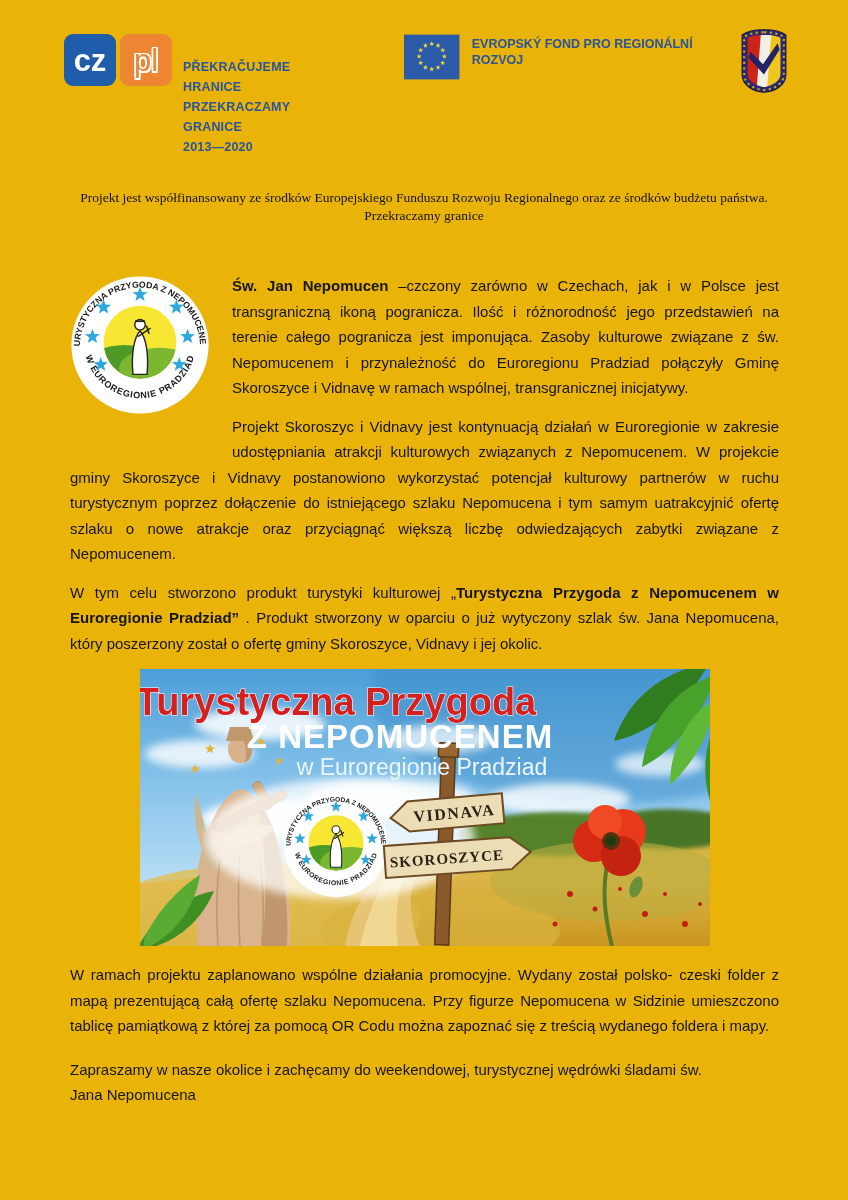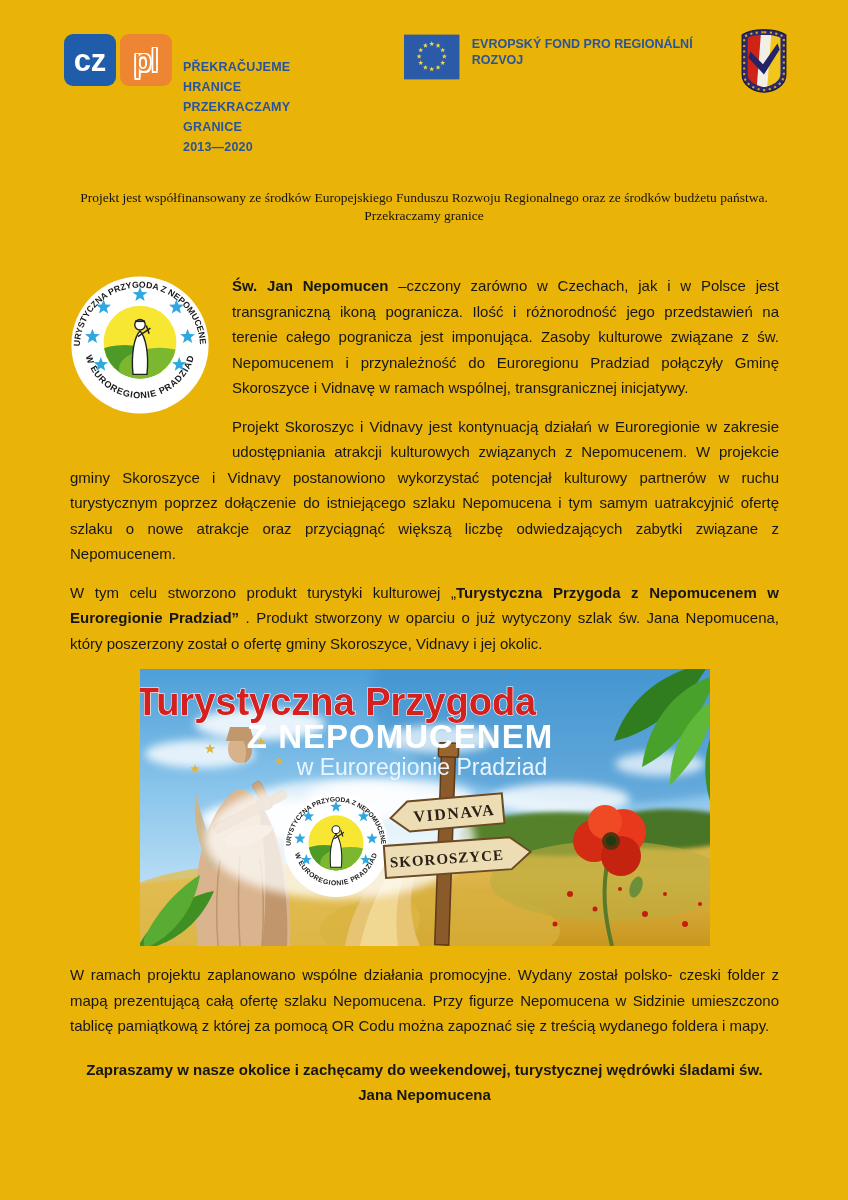--- a/index.html
+++ b/index.html
@@ -24,21 +24,21 @@
 
   
   .funding{text-align:center;font-size:13.5px;line-height:18px;margin-top:32px;color:#141414;font-family:Liberation Serif, serif;}
   .doc-title{font-size:17.5px;font-weight:bold;text-align:center;margin:38px 0 0 0;color:#000;}
 
   
   .content{margin:48px 69px 0 70px;font-size:15px;line-height:25.5px;text-align:justify;}
   .content p{margin:0 0 13px 0;}
   .badge-float{float:left;width:140px;height:150px;margin:2px 22px 26px 0;}
   .p4{margin-top:28px;}
-  .closing{font-weight:bold;text-align:center;margin-top:18px;line-height:25.5px;}
+  .closing{font-weight:normal;text-align:left;margin-top:18px;line-height:25.5px;}
 
   .poster-wrap{width:570px;margin:12px auto 16px auto;}
   .poster-svg{display:block;}
 </style>
 </head>
 <body>
 
 <svg width="0" height="0" style="position:absolute" aria-hidden="true">
   <defs>
     <path id="star5" d="M0,-9 L2.23,-3.07 L8.56,-2.78 L3.61,1.17 L5.29,7.28 L0,3.8 L-5.29,7.28 L-3.61,1.17 L-8.56,-2.78 L-2.23,-3.07 Z"></path>

